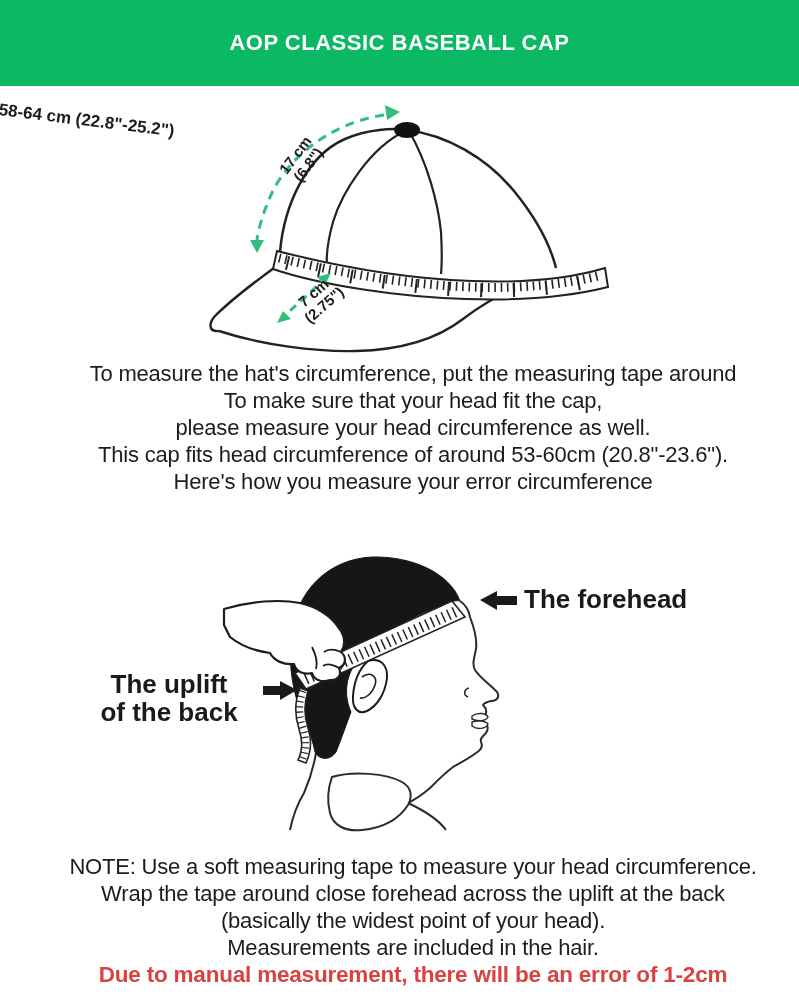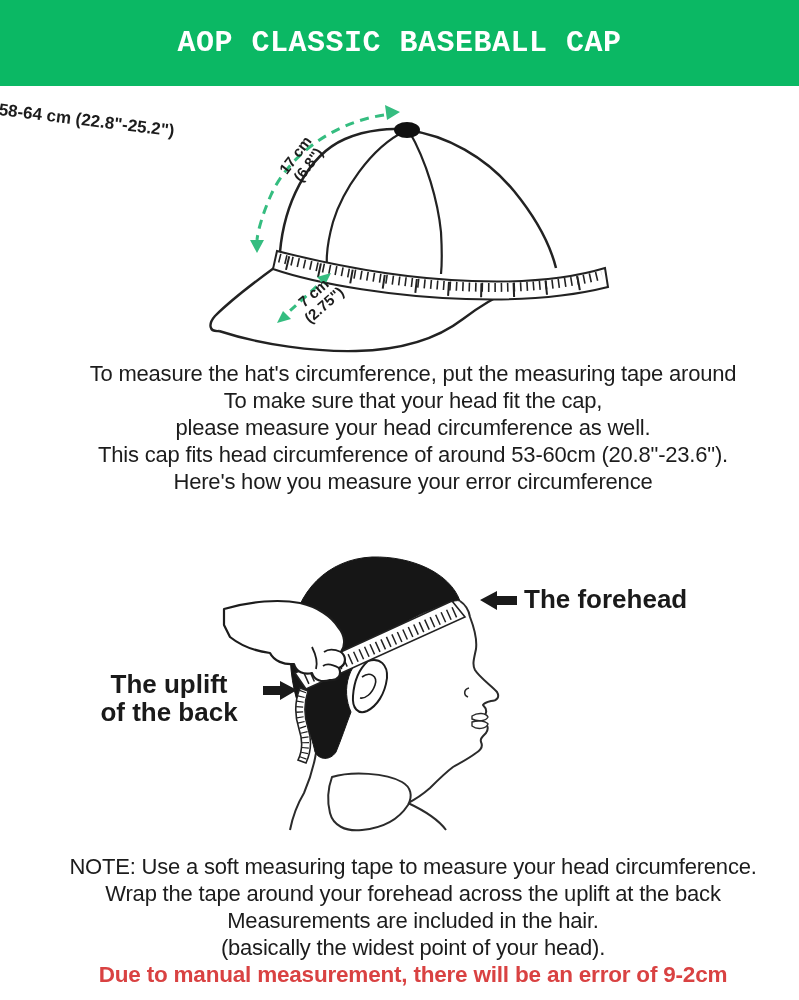--- a/index.html
+++ b/index.html
@@ -2,21 +2,21 @@
 <html><head>
 <meta charset="utf-8">
 <style>
   html,body{margin:0;padding:0;background:#ffffff;}
   #page{position:relative;width:799px;height:1000px;background:#ffffff;overflow:hidden;
         font-family:"Liberation Sans","DejaVu Sans",sans-serif;}
 
   
   .banner{position:absolute;left:0;top:0;width:799px;height:86px;background:#0bb864;
           display:flex;align-items:center;justify-content:center;}
-  .banner h1{margin:16px;color:#ffffff;font-size:30px;font-weight:700;letter-spacing:.5px;font-family:Liberation Mono, monospace;}
+  .banner h1{margin:16px;color:#ffffff;font-size:22px;font-weight:700;letter-spacing:.5px;}
 
   
   .figure{position:absolute;left:0;width:799px;}
   #cap-fig{top:100px;height:270px;}
   #head-fig{top:548px;height:290px;}
   .figure svg{position:absolute;left:0;top:0;}
 
   .cap-small-label{position:absolute;font-size:15px;font-weight:700;color:#1c1c1c;
                    line-height:16px;text-align:center;white-space:nowrap;}
   #crown-label{left:266px;top:44px;width:72px;transform:rotate(-53deg);}
@@ -127,19 +127,19 @@
 
     <div class="callout" id="forehead-label">The forehead</div>
     <div class="callout" id="uplift-label">
       <div>The uplift</div>
       <div>of the back</div>
     </div>
   </div>
 
   <div class="copy" id="copy-2">
     <div class="line">NOTE: Use a soft measuring tape to measure your head circumference.</div>
-    <div class="line">Wrap the tape around your forehead across the uplift at the back</div>
+    <div class="line">Wrap the tape around close forehead across the uplift at the back</div>
+    <div class="line">(basically the widest point of your head).</div>
     <div class="line">Measurements are included in the hair.</div>
-    <div class="line">(basically the widest point of your head).</div>
-    <div class="line disclaimer">Due to manual measurement, there will be an error of 9-2cm</div>
+    <div class="line disclaimer">Due to manual measurement, there will be an error of 1-2cm</div>
   </div>
 
 </div>
 
 </body></html>

